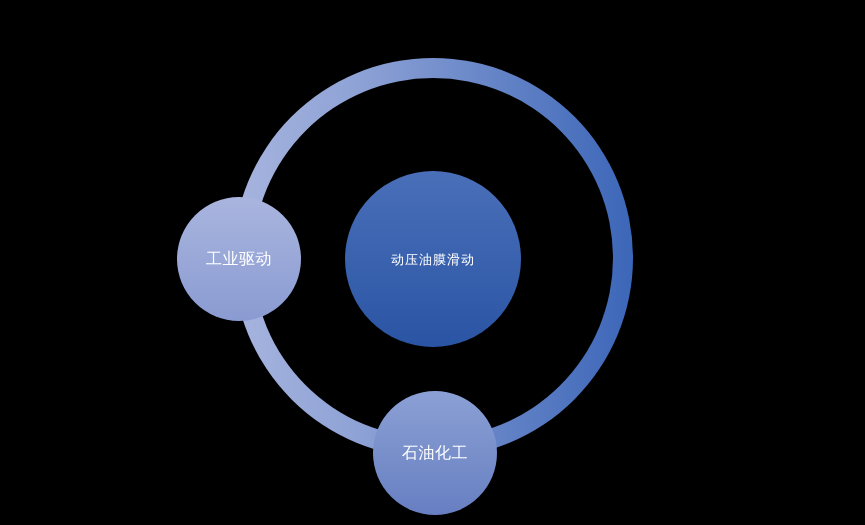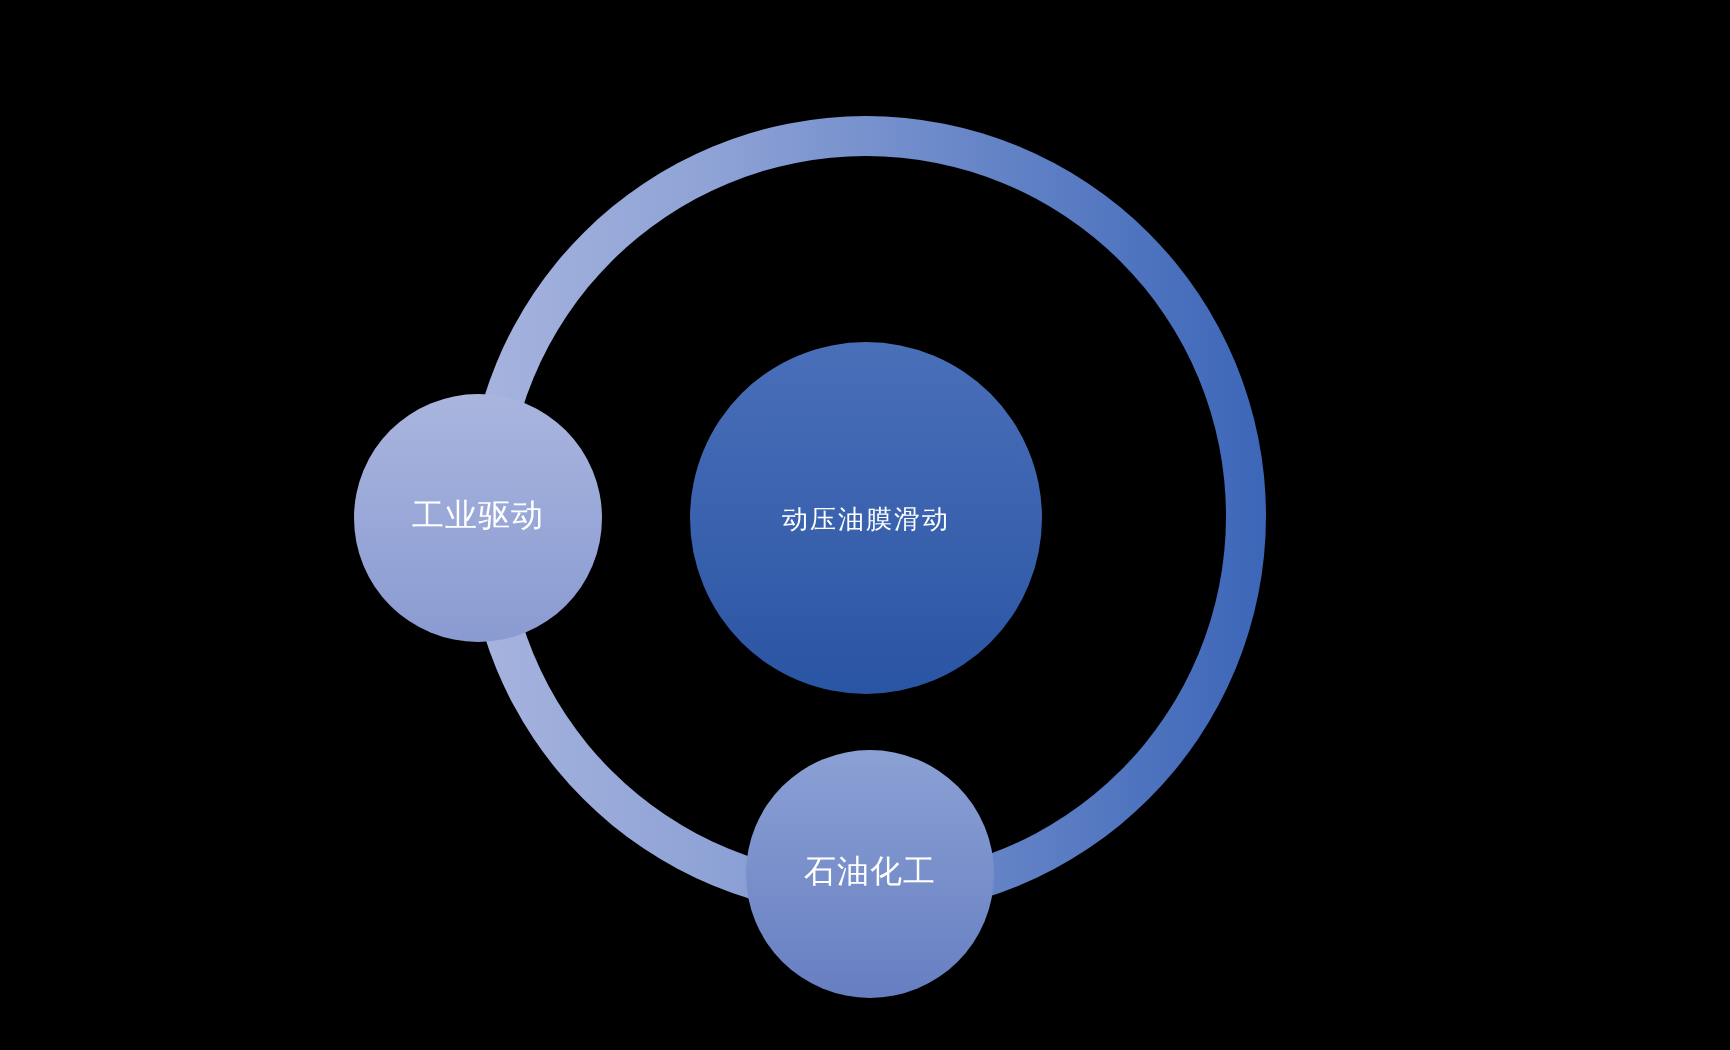--- a/index.html
+++ b/index.html
@@ -75,21 +75,21 @@
   }
   .node-right {
     left: 560px;
     top: 197px;
     width: 124px;
     height: 124px;
     background: linear-gradient(180deg, #6a86cb 0%, #4568b5 100%);
   }
   .node-bottom {
     left: 373px;
-    top: 375px;
+    top: 391px;
     width: 124px;
     height: 124px;
     background: linear-gradient(180deg, #8ba0d4 0%, #677fc2 100%);
     align-items: center;
   }
   .node-left {
     left: 177px;
     top: 197px;
     width: 124px;
     height: 124px;

